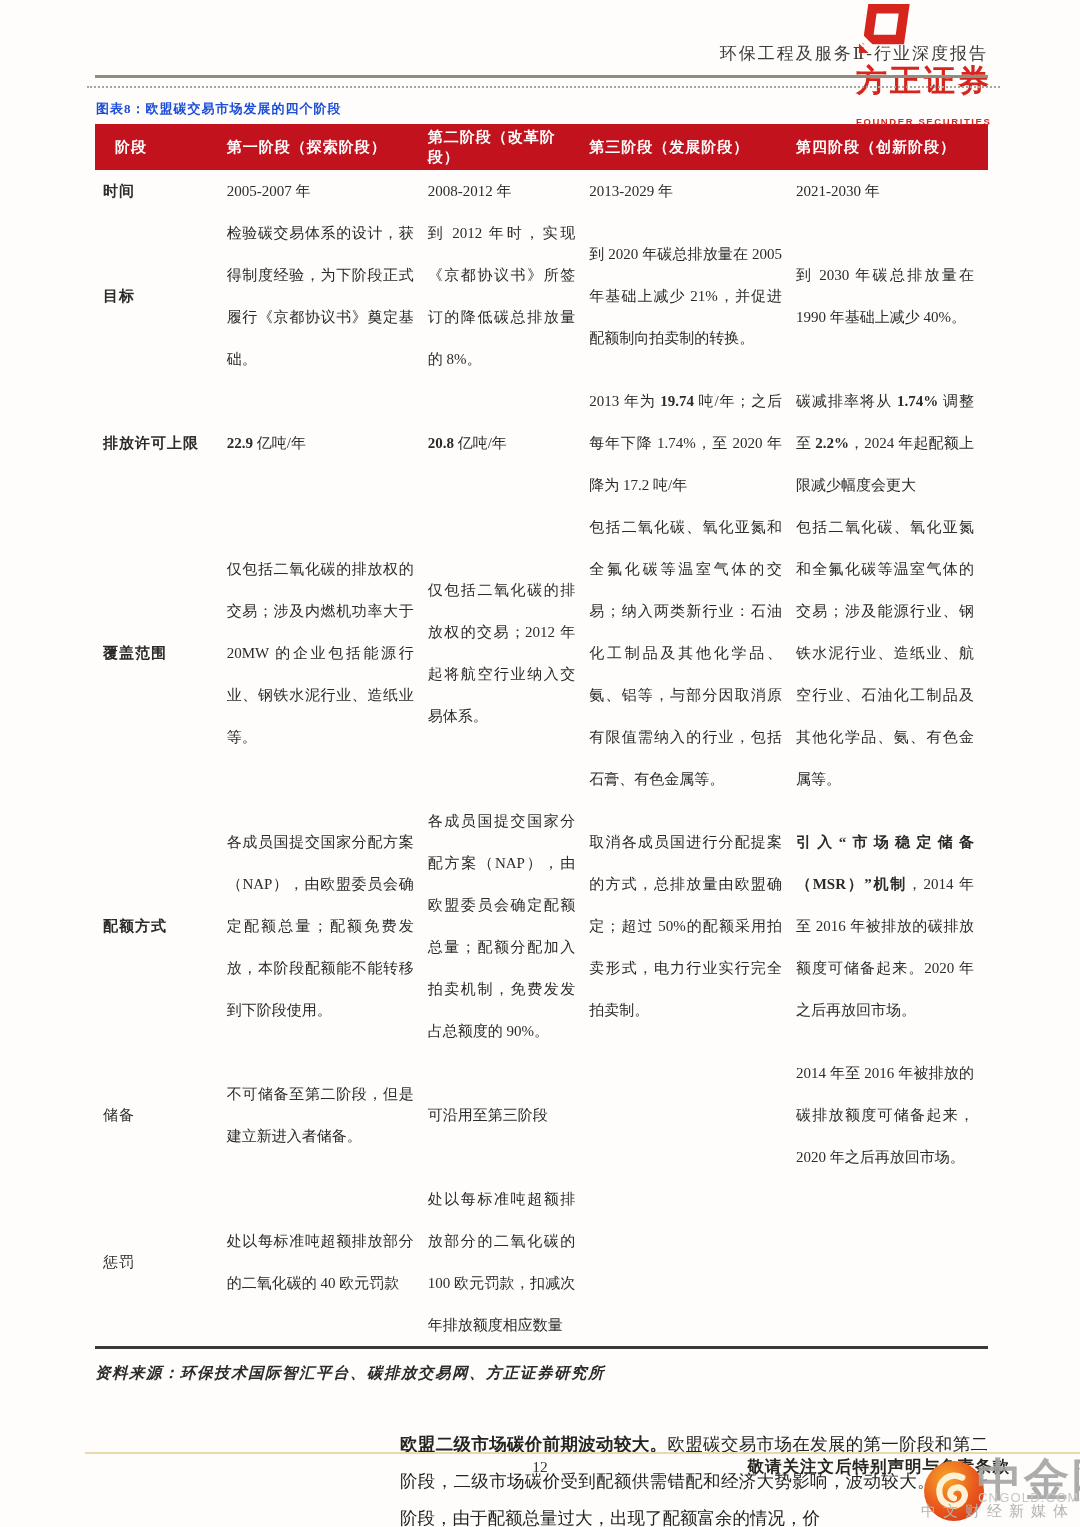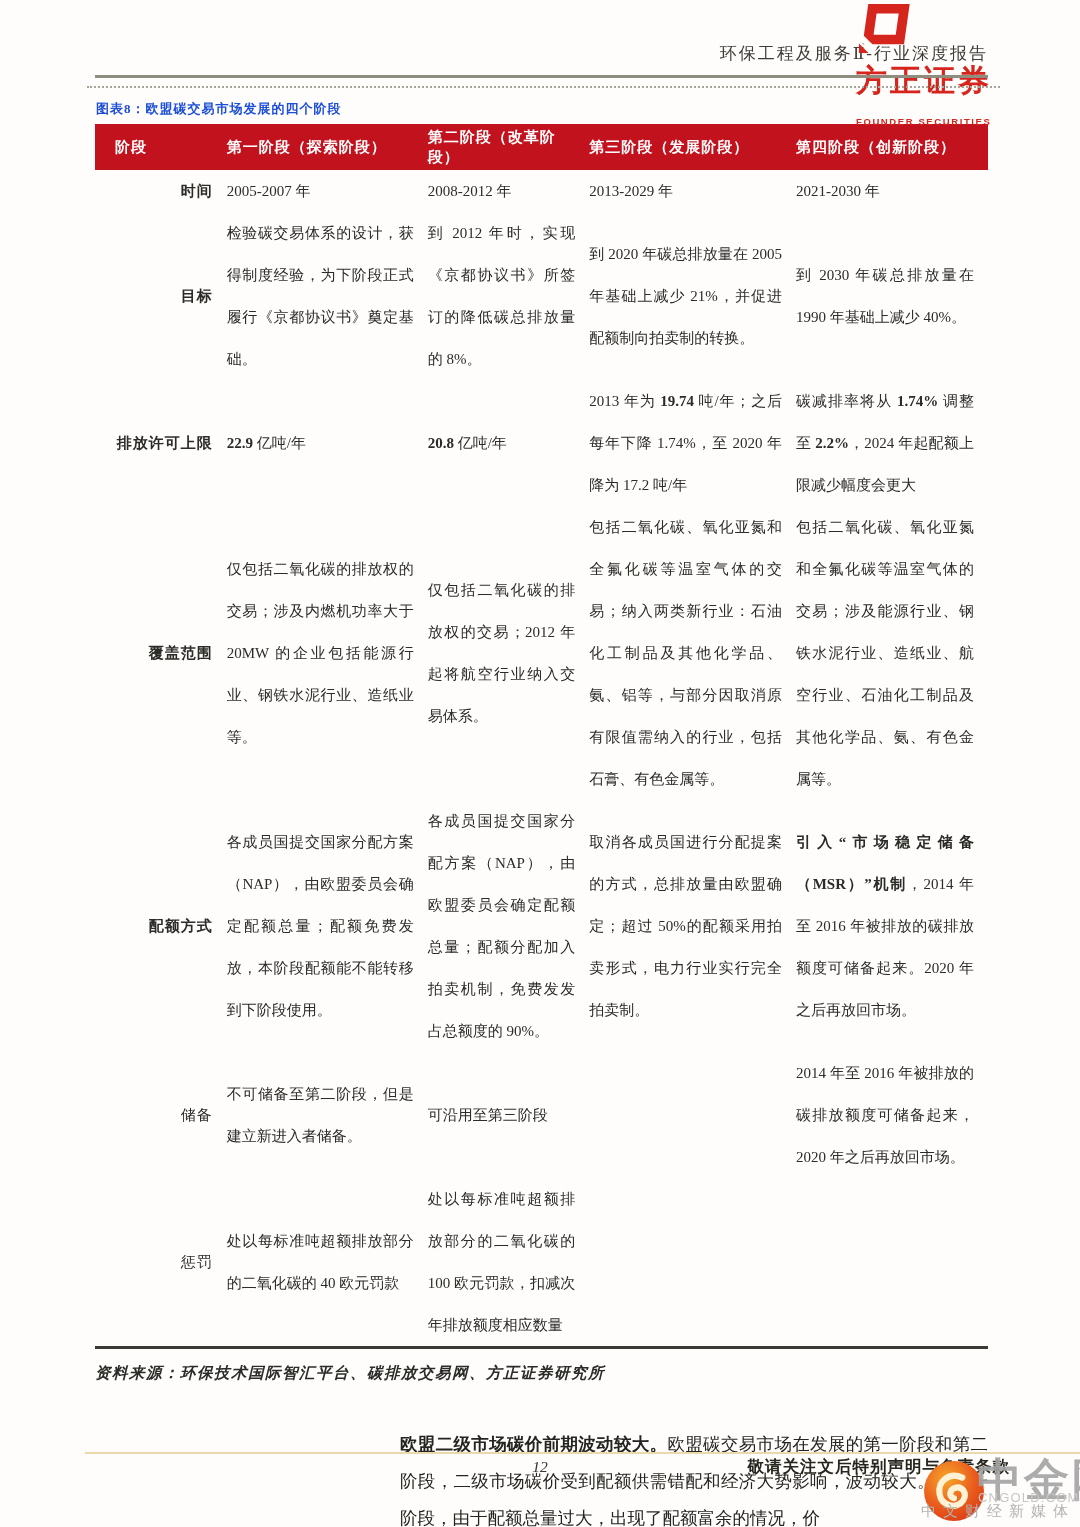--- a/index.html
+++ b/index.html
@@ -34,35 +34,35 @@
   .td{display:table-cell;vertical-align:middle;font-size:15px;line-height:42px;text-align:justify;padding-right:14px;}
   .thead .td{
     background:#c1121e;color:#ffffff;font-weight:bold;height:46px;
     line-height:20px;vertical-align:middle;text-align:left;letter-spacing:1px;
   }
   .hc0{width:12.3%;padding-left:20px;}
   .hc1{width:23.0%;}
   .hc2{width:18.2%;}
   .hc3{width:23.7%;}
   .hc4{width:22.8%;padding-right:6px;}
-  .td.label{text-align:right;padding-left:8px;letter-spacing:1px;}
+  .td.label{text-align:left;padding-left:8px;letter-spacing:1px;}
   .tbl-wrap{border-bottom:3px solid #3a3a35;}
   
   .source-note{
     margin-top:14px;font-size:15.5px;font-style:italic;font-weight:600;
     letter-spacing:1.5px;color:#2b2b28;
   }
   
   .body-paragraph{
     margin:42px 0 0 305px;
     font-size:17.5px;line-height:37px;text-align:justify;color:#242420;
   }
   
   .footer-rule{position:absolute;left:85px;right:0;top:1452px;height:2px;background:#ead9ab;}
-  .page-number{position:absolute;left:0;right:0;top:1458px;text-align:center;font-size:15.5px;color:#333;font-style:italic;}
+  .page-number{position:absolute;left:0;right:0;top:1458px;text-align:center;font-size:15.5px;color:#333;}
   .disclaimer{position:absolute;right:70px;top:1456px;font-size:16.5px;font-weight:bold;color:#26261f;letter-spacing:1px;z-index:1;}
   
   .wm-logo{position:absolute;left:923px;top:1460px;width:62px;height:62px;z-index:5;}
   .wm-name{
     position:absolute;left:977px;top:1450px;z-index:5;
     font-size:45px;font-weight:bold;color:#a4a4a4;letter-spacing:2px;white-space:nowrap;
     font-family:"Liberation Sans",sans-serif;opacity:.9;
   }
   .wm-domain{
     position:absolute;left:978px;top:1490px;z-index:5;

